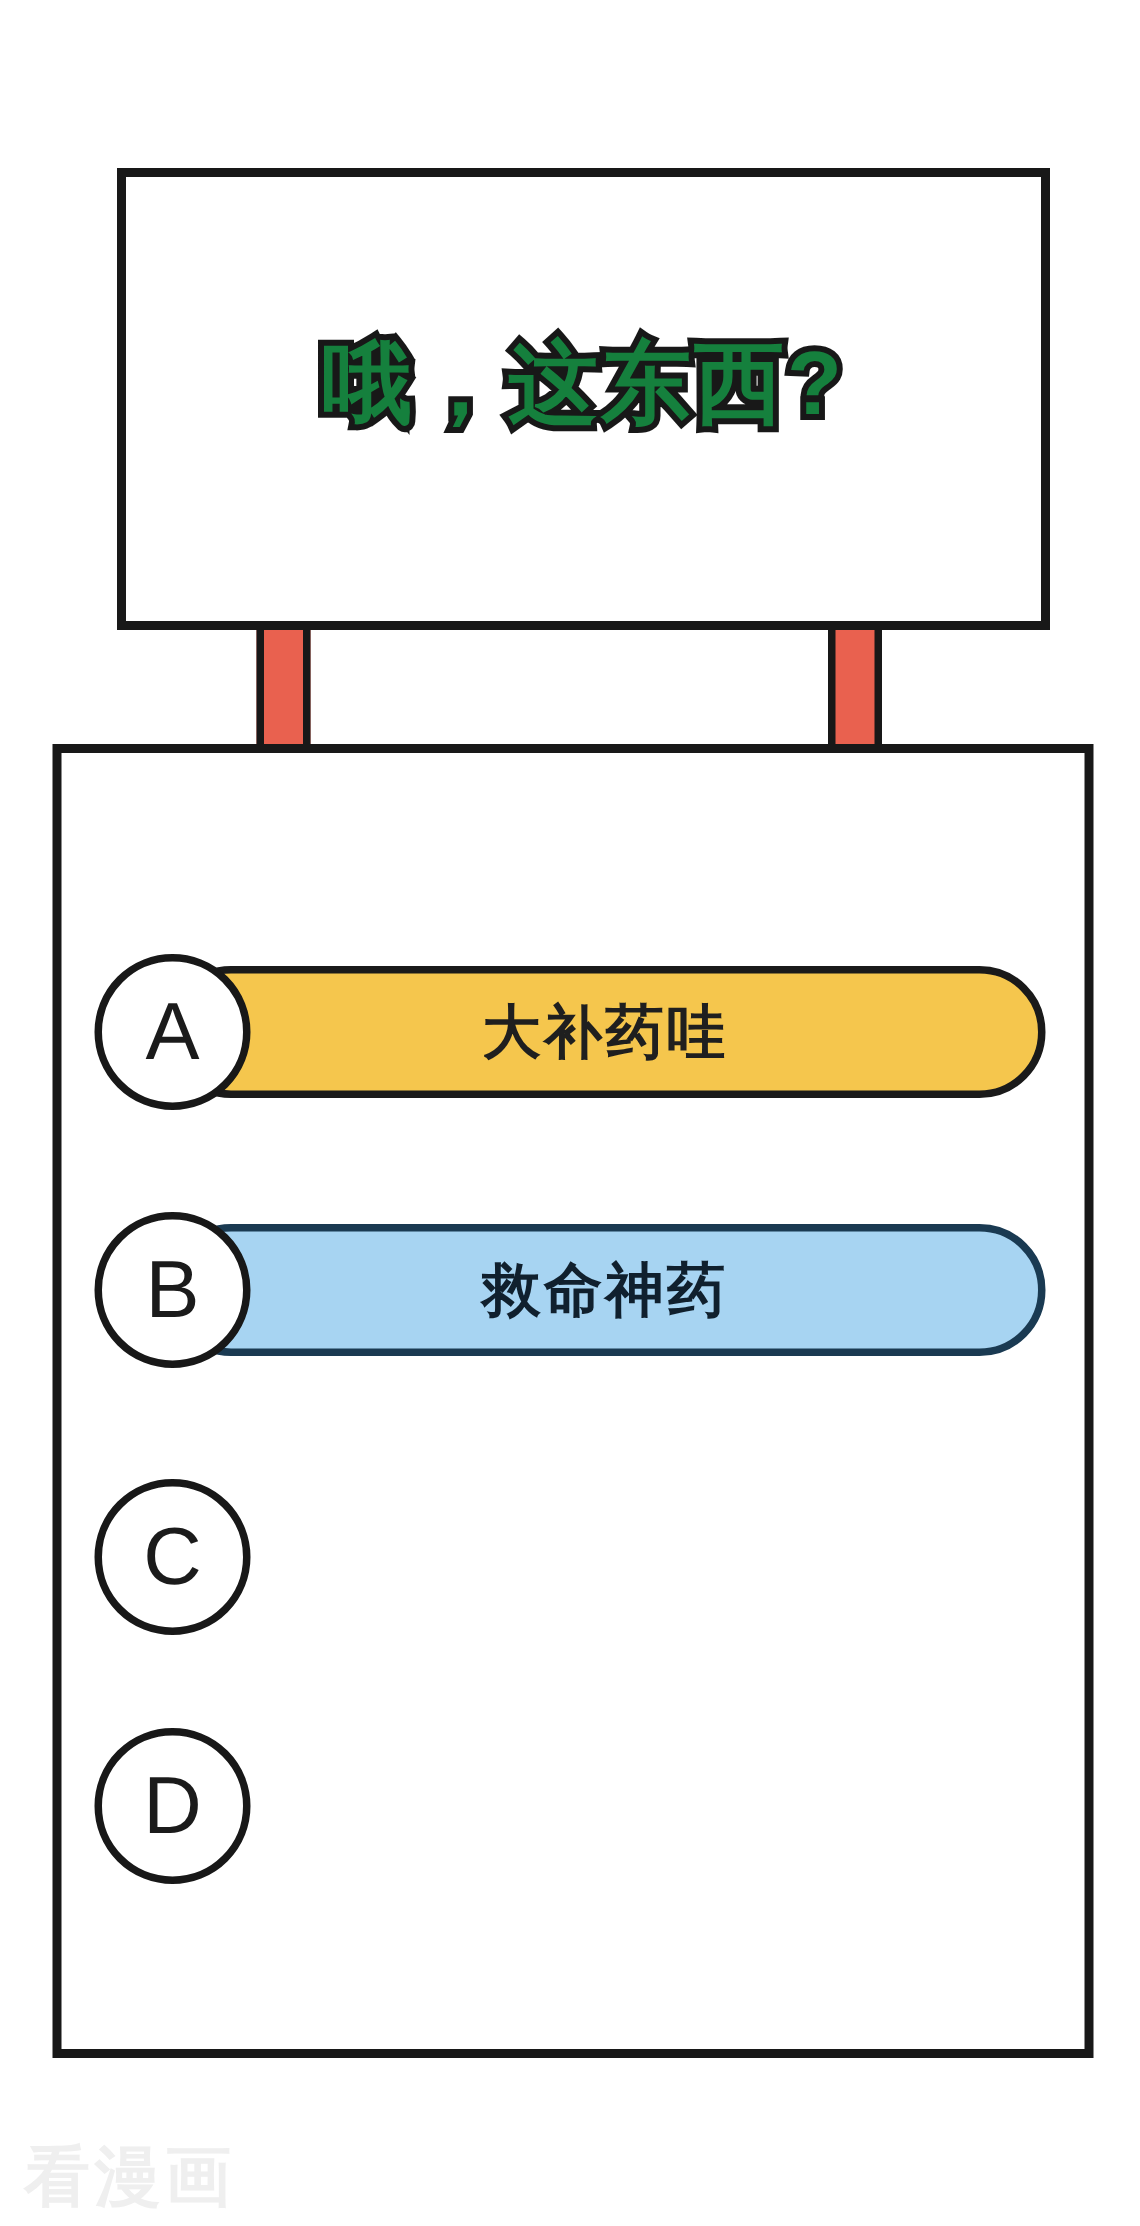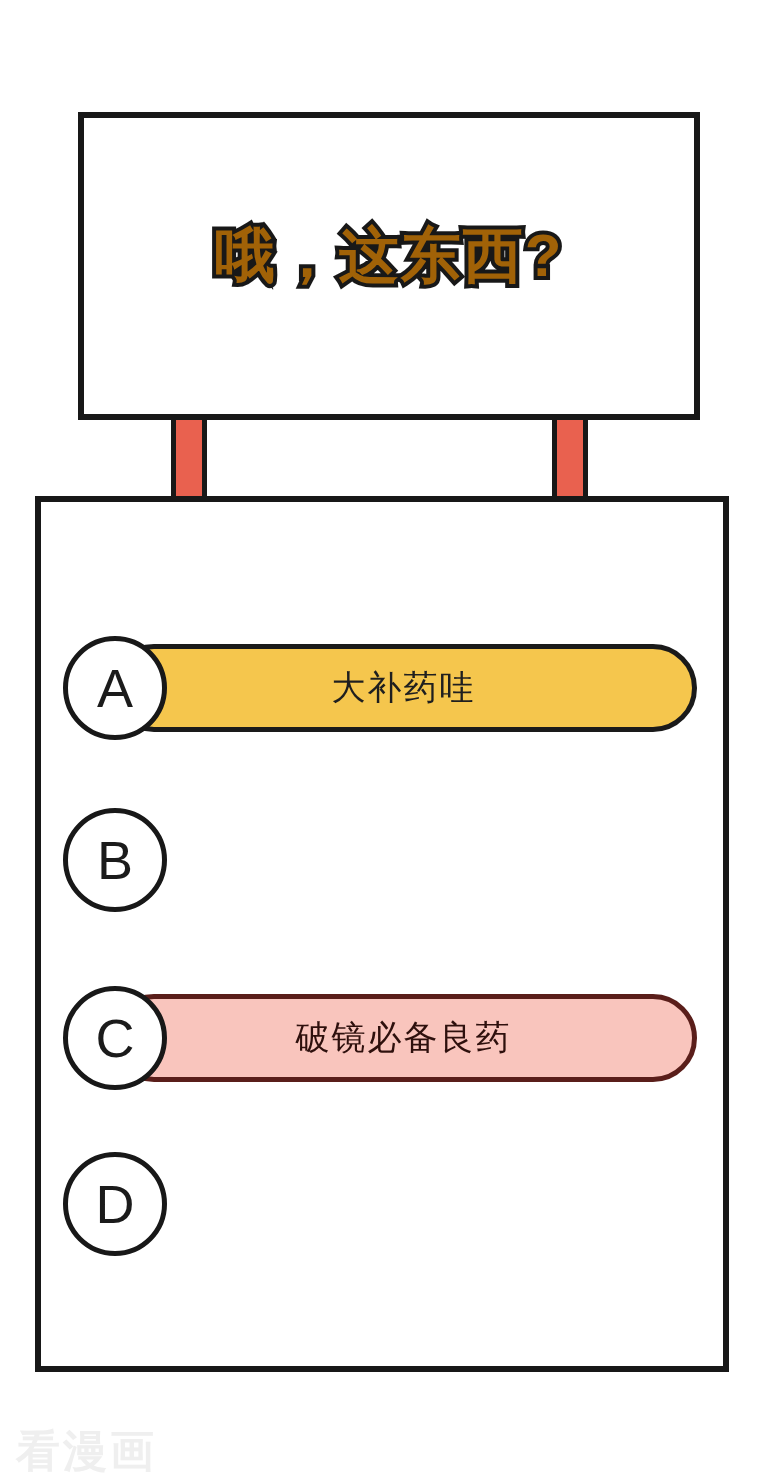--- a/index.html
+++ b/index.html
@@ -62,22 +62,22 @@
   .row-c { top: 484px; }
   .row-d { top: 650px; }
 
   .pill {
     position: absolute;
     left: 69px; top: 8px;
     width: 587px; height: 88px;
     border: 5px solid #181818;
     border-radius: 46px;
     display: flex; align-items: center; justify-content: center;
-    font-size: 34px;
-    font-weight: 400;
+    font-size: 39px;
+    font-weight: 700;
     letter-spacing: 2px;
     white-space: nowrap;
     cursor: pointer;
     text-align: center;
   }
 
   .badge {
     position: absolute;
     left: 22px; top: 0;
     width: 104px; height: 104px;
@@ -100,47 +100,47 @@
     letter-spacing: 3px;
     z-index: 1;
   }
 </style>
 </head>
 <body>
 
 <div class="stage">
 
   <div class="sign">
-    <div class="sign-title" style="color: #a16207;">哦，这东西?</div>
+    <div class="sign-title" style="color: #15803d;">哦，这东西?</div>
   </div>
 
   <div class="post post-left" style="background: rgb(233, 97, 79);"></div>
   <div class="post post-right" style="background: rgb(233, 97, 79);"></div>
 
   <div class="board">
 
     <div class="option-row row-a">
       <div class="pill" style="background: rgb(245, 198, 77); border-color: rgb(26, 26, 26); color: rgb(31, 31, 31);">
         <span>大补药哇</span>
       </div>
       <div class="badge">
         <span>A</span>
       </div>
     </div>
 
     <div class="option-row row-b">
+      <div class="pill" style="background: rgb(167, 212, 242); border-color: rgb(26, 58, 82); color: rgb(16, 32, 46);">
+        <span>救命神药</span>
+      </div>
       <div class="badge">
         <span>B</span>
       </div>
     </div>
 
     <div class="option-row row-c">
-      <div class="pill" style="background: rgb(249, 197, 189); border-color: rgb(90, 30, 26); color: rgb(46, 16, 13);">
-        <span>破镜必备良药</span>
-      </div>
       <div class="badge">
         <span>C</span>
       </div>
     </div>
 
     <div class="option-row row-d">
       <div class="badge">
         <span>D</span>
       </div>
     </div>

